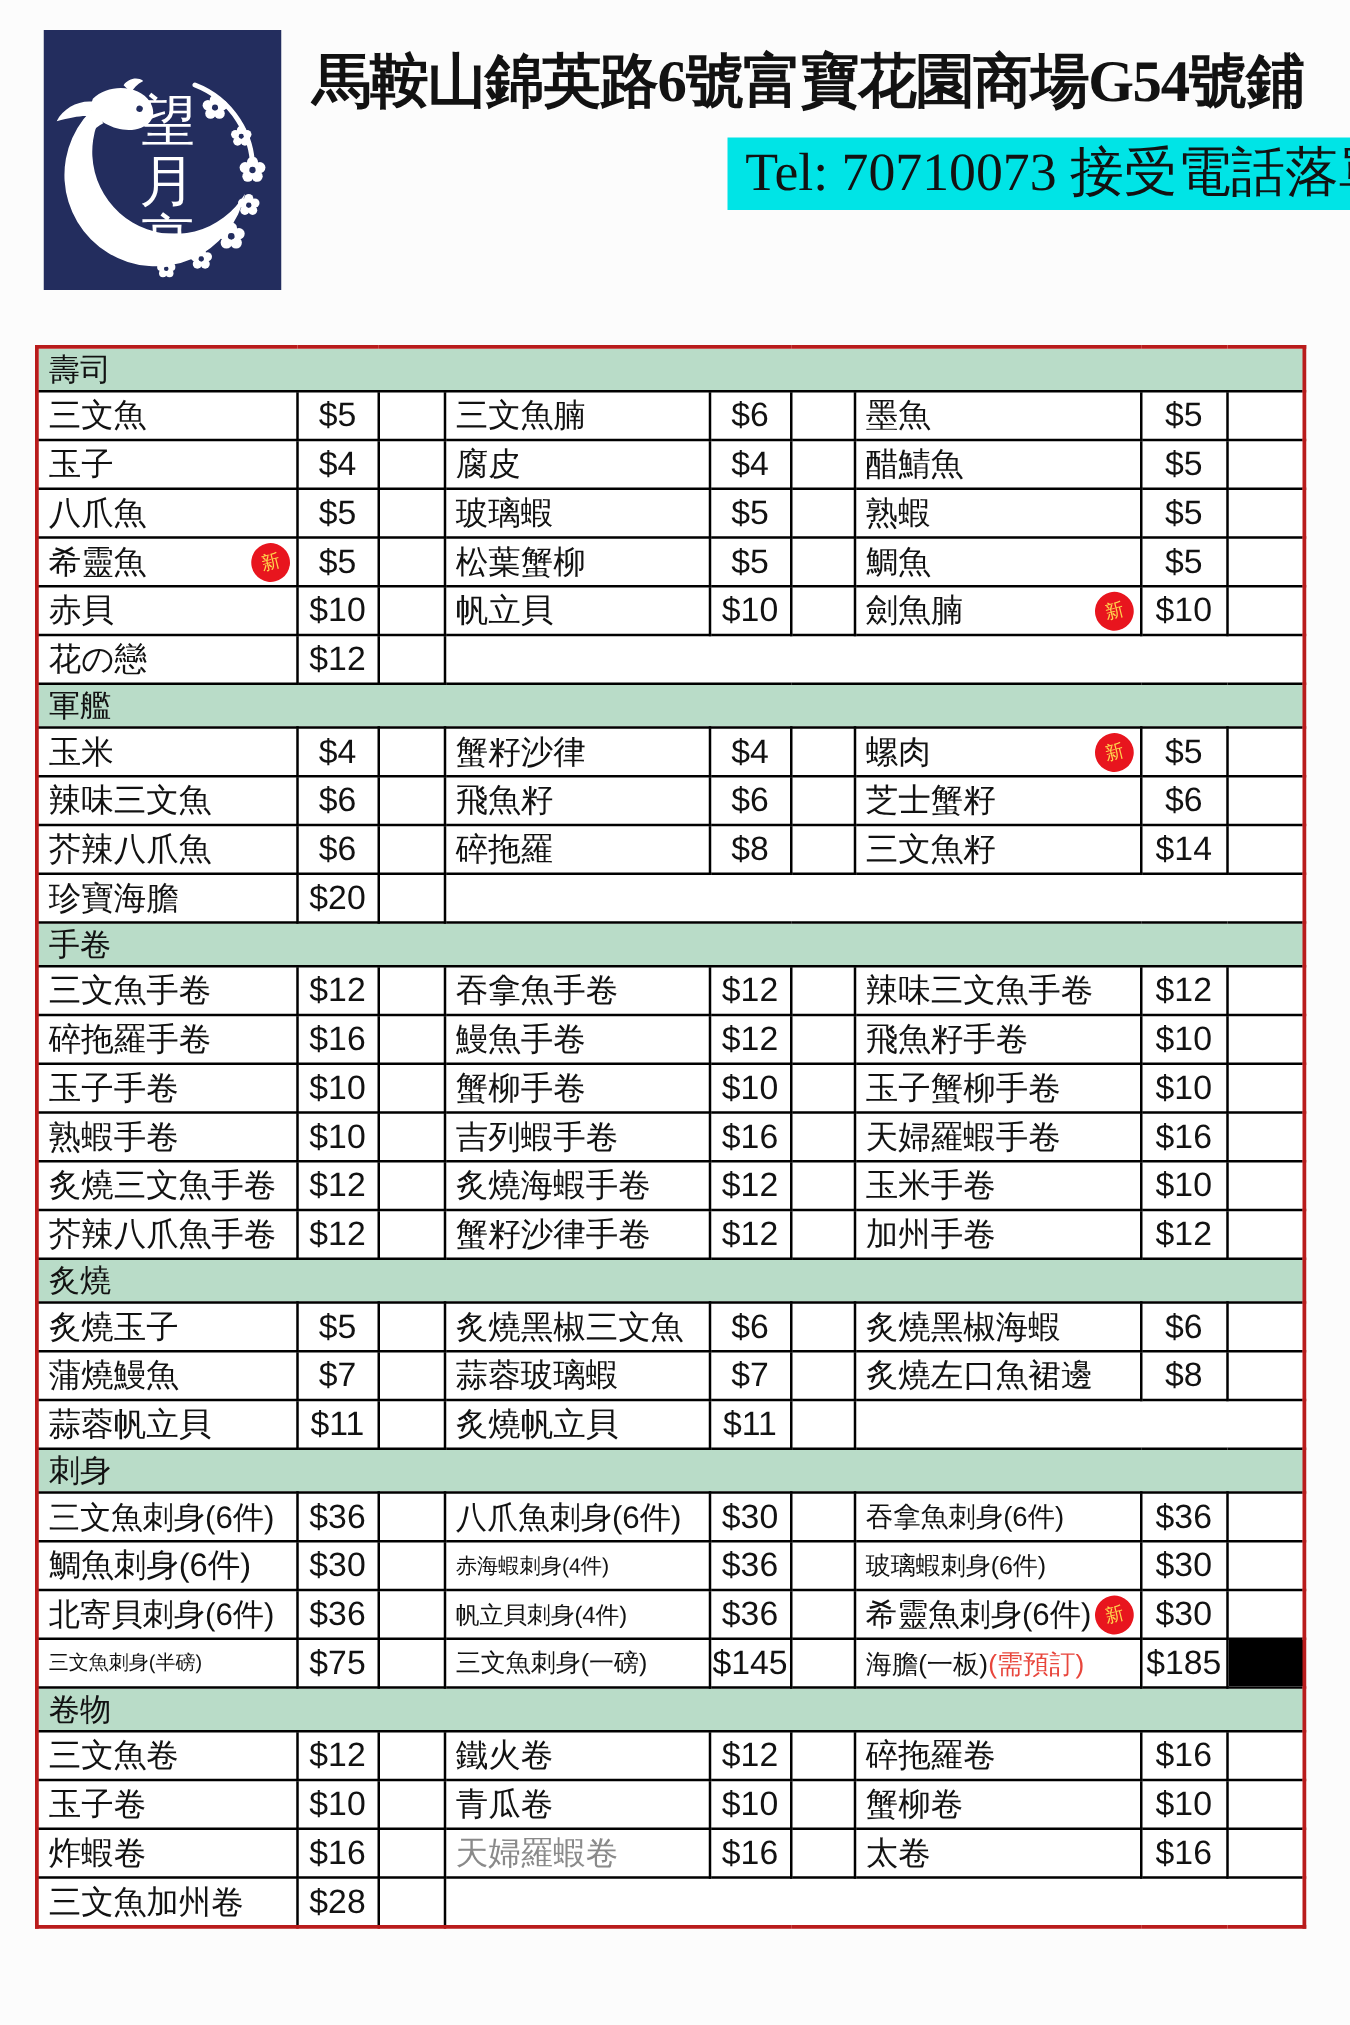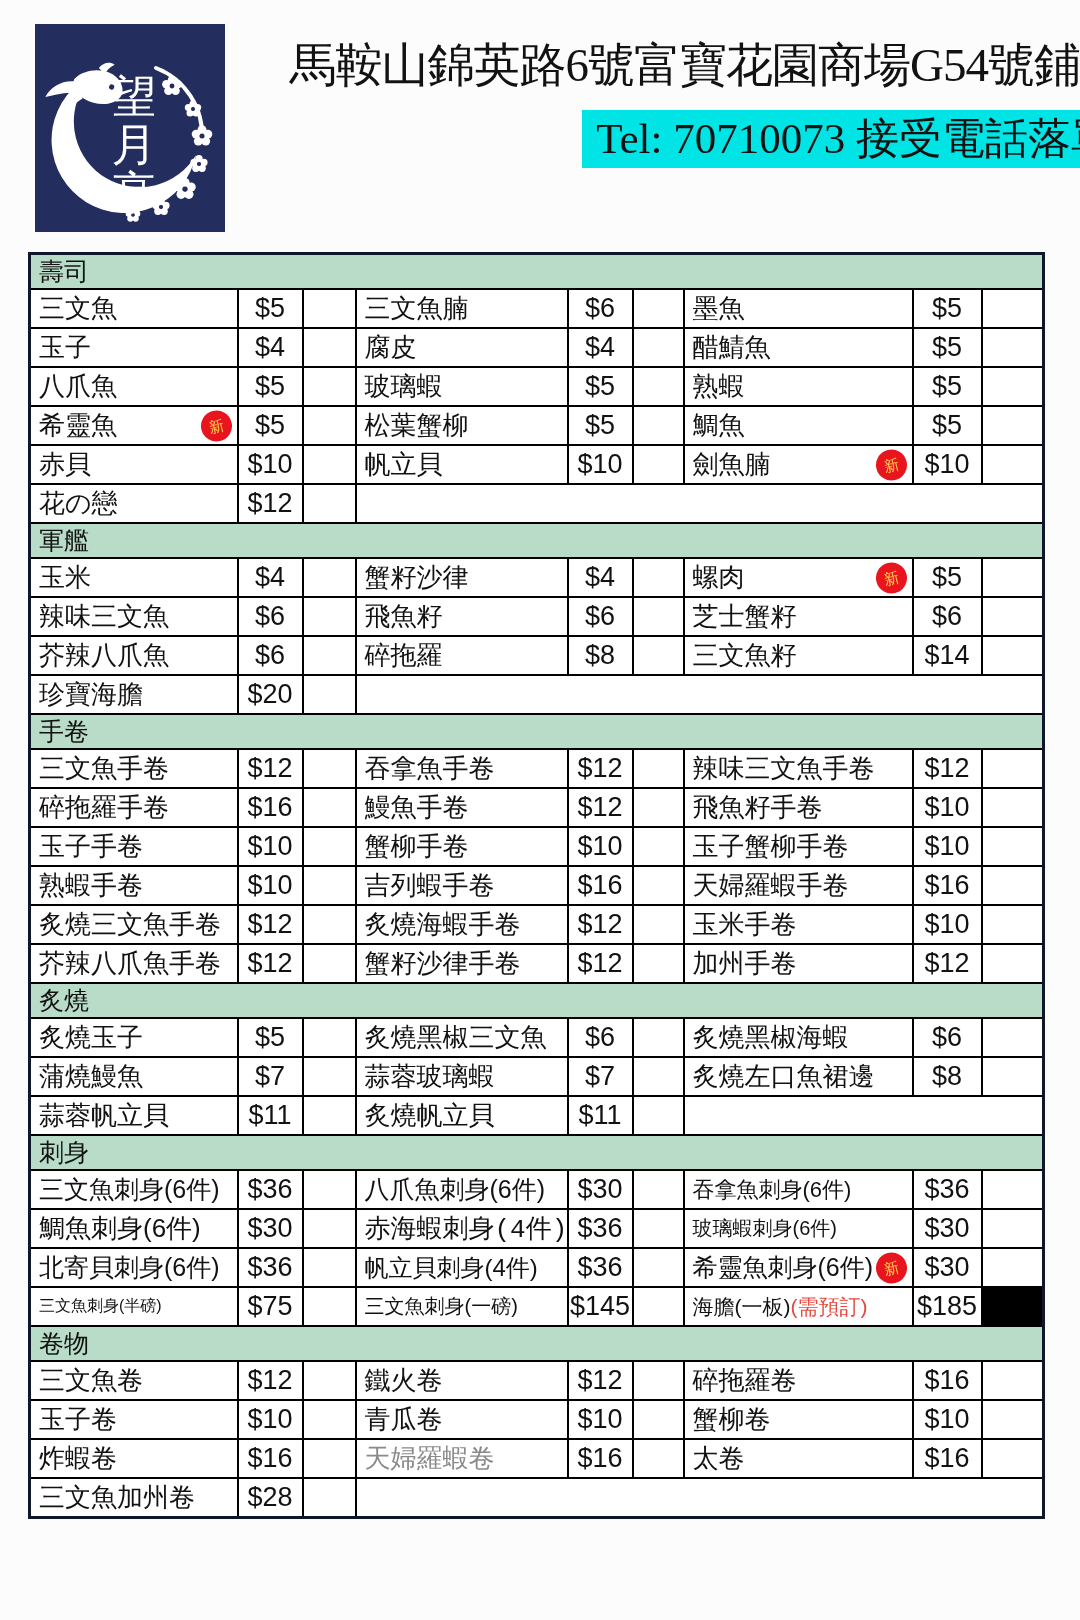--- a/index.html
+++ b/index.html
@@ -12,33 +12,34 @@
   body{
     width:1080px;height:1620px;background:#fcfcfc;color:var(--ink);
     font-family:"Liberation Sans",sans-serif;position:relative;overflow:hidden;
   }
   .header{position:relative;height:252px;}
   .logo{
     position:absolute;left:35px;top:24px;width:190px;height:208px;
     background:var(--navy);
   }
   .address{
-    position:absolute;left:250px;right:0;top:34px;text-align:right;
+    position:absolute;left:250px;right:0;top:34px;text-align:left;
     font-family:"Liberation Serif",serif;font-size:47px;white-space:nowrap;
     letter-spacing:-1px;
+    font-weight:bold;
   }
   .telwrap{position:absolute;left:240px;right:0;top:110px;text-align:right;}
   .telbar{
     display:inline-block;position:relative;left:48px;background:var(--cyan);
     font-family:"Liberation Serif",serif;font-size:43px;line-height:1.25;
     padding:2px 14px;white-space:nowrap;
   }
   table.menu{
     border-collapse:collapse;table-layout:fixed;margin-left:28px;
-    width:1014px;border:3px solid #0f172a;background:#fff;
+    width:1014px;border:3px solid #b91c1c;background:#fff;margin-top:24px;
   }
   td{border:2px solid #000;overflow:hidden;white-space:nowrap;padding:0;}
   tr.sec{height:34px;}
   tr.sec td{background:var(--green);font-size:25px;padding-left:8px;}
   tr.item{height:39px;}
   td.name{font-size:26px;padding-left:8px;position:relative;}
   td.price{font-size:27px;text-align:center;}
   td.chk{background:#fff;}
   td.chk.black{background:#000;}
   td.empty{background:#fff;}
@@ -334,32 +335,32 @@
         <td class="price">$30</td>
         <td class="chk"></td>
         <td class="name" style="font-size: 22px;"><span>吞拿魚刺身(6件)</span></td>
         <td class="price">$36</td>
         <td class="chk"></td>
       </tr>
       <tr class="item">
         <td class="name"><span>鯛魚刺身(6件)</span></td>
         <td class="price">$30</td>
         <td class="chk"></td>
-        <td class="name" style="font-size: 26px; font-family: Liberation Mono, monospace;"><span>赤海蝦刺身(4件)</span></td>
+        <td class="name" style="font-size: 17px;"><span>赤海蝦刺身(4件)</span></td>
         <td class="price">$36</td>
         <td class="chk"></td>
         <td class="name" style="font-size: 20px; border-radius: 18px;"><span>玻璃蝦刺身(6件)</span></td>
         <td class="price">$30</td>
         <td class="chk"></td>
       </tr>
       <tr class="item">
         <td class="name" style="font-size: 25px;"><span>北寄貝刺身(6件)</span></td>
         <td class="price">$36</td>
         <td class="chk"></td>
-        <td class="name" style="font-size: 24px;"><span>帆立貝刺身(4件)</span></td>
+        <td class="name" style="font-size: 19px;"><span>帆立貝刺身(4件)</span></td>
         <td class="price">$36</td>
         <td class="chk"></td>
         <td class="name" style="font-size: 25px;"><span>希靈魚刺身(6件)</span><span class="badge">新</span></td>
         <td class="price">$30</td>
         <td class="chk"></td>
       </tr>
       <tr class="item">
         <td class="name" style="font-size: 16px;"><span>三文魚刺身(半磅)</span></td>
         <td class="price">$75</td>
         <td class="chk"></td>

